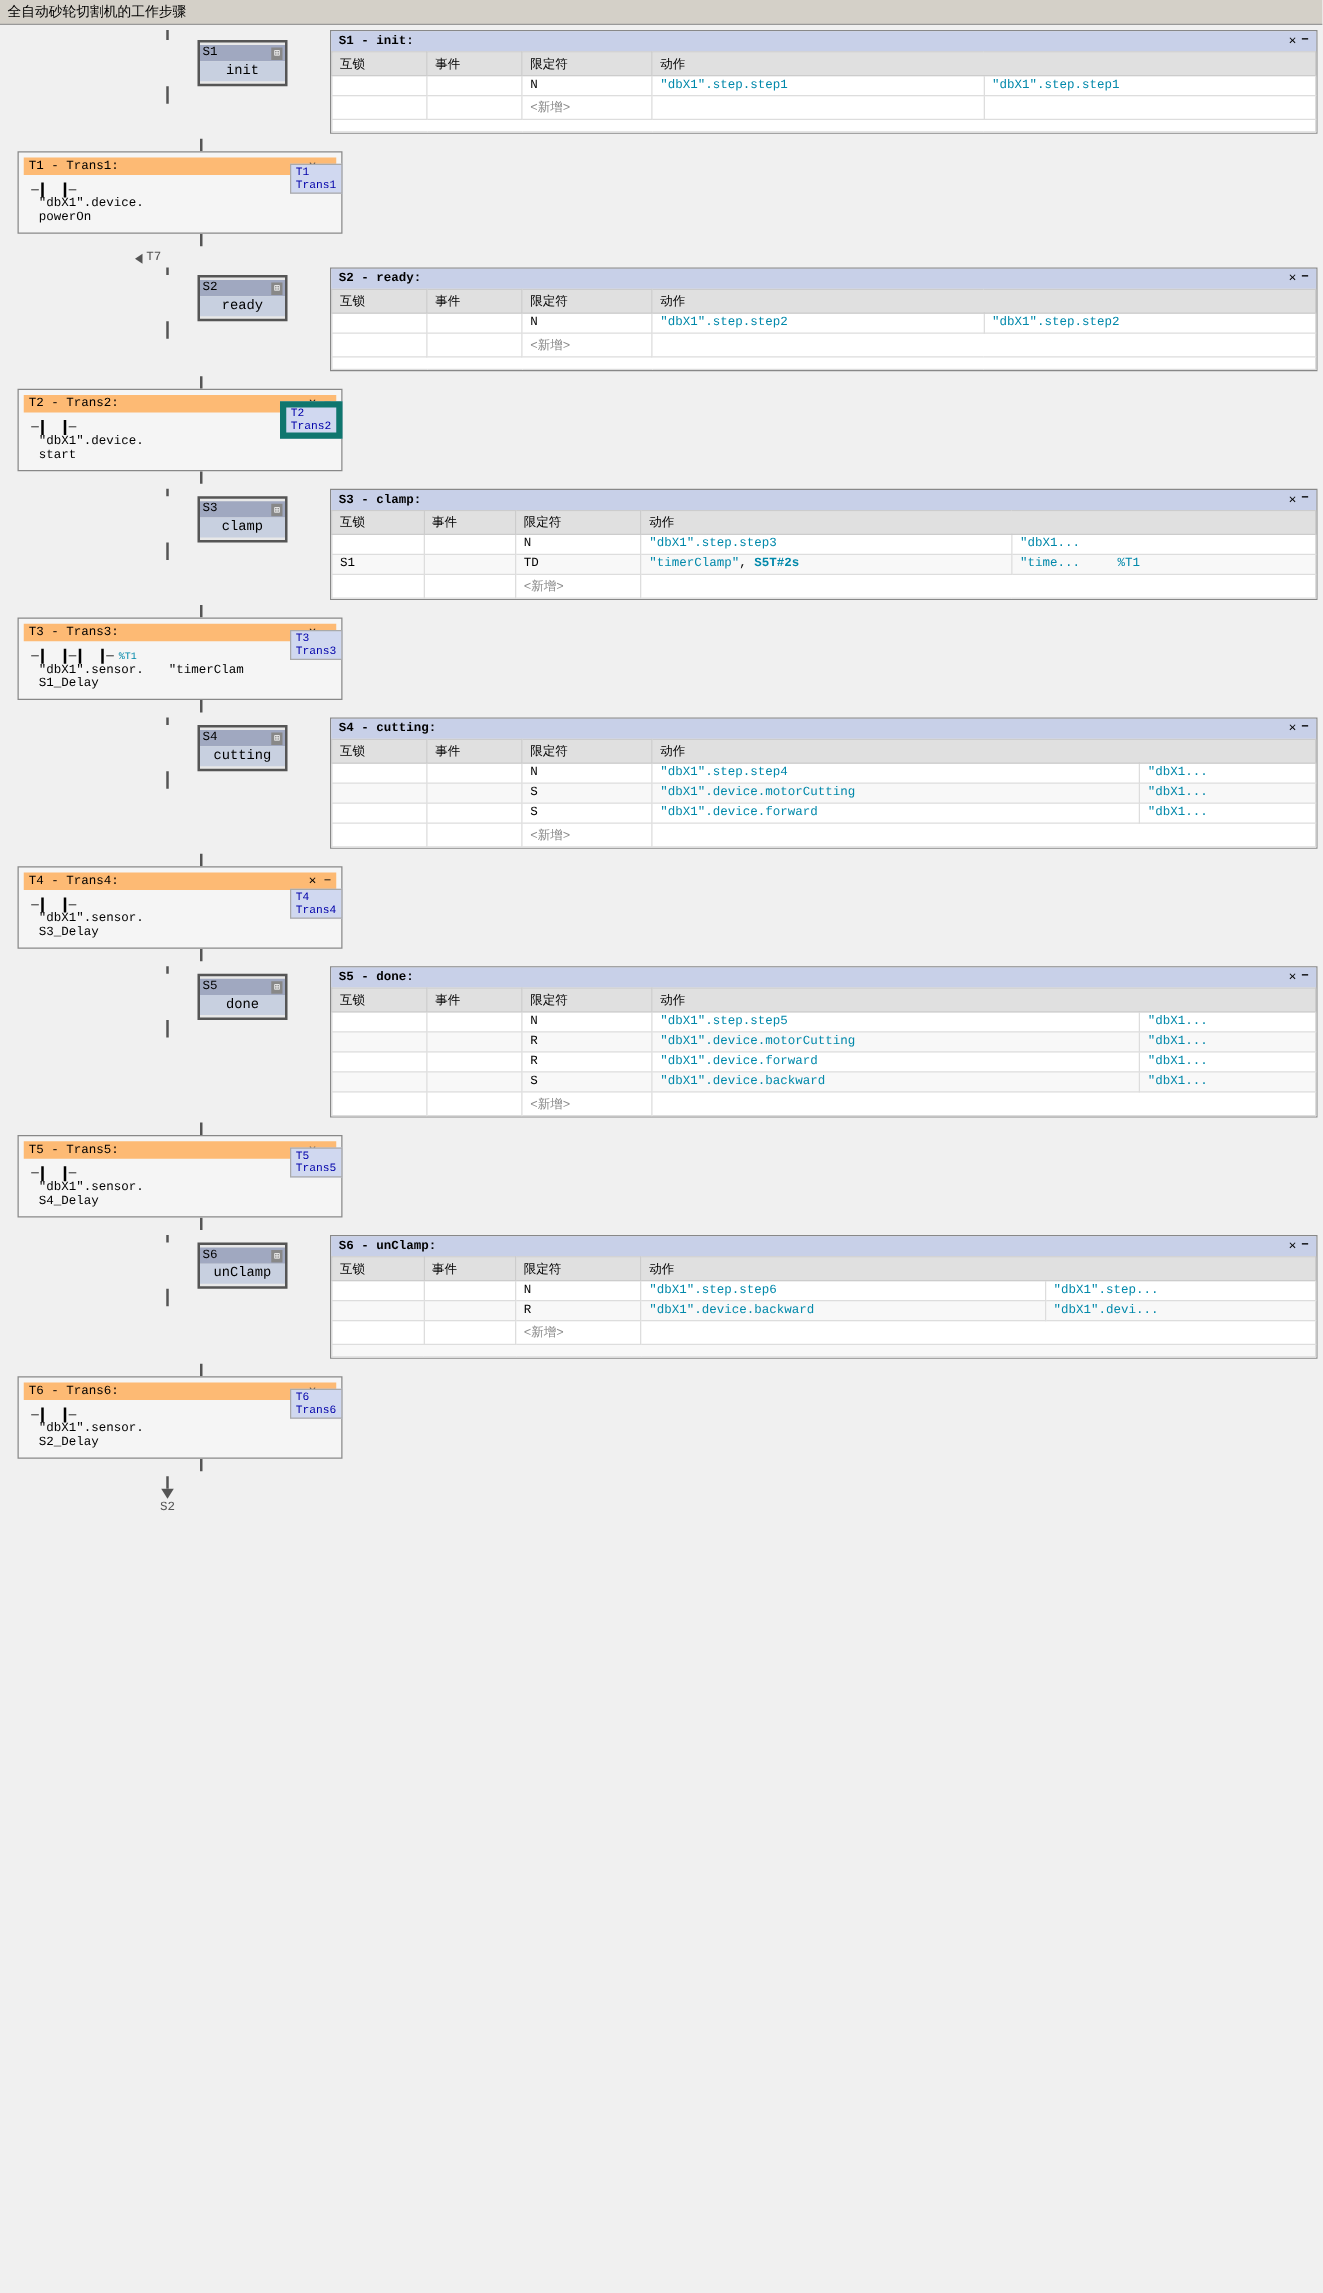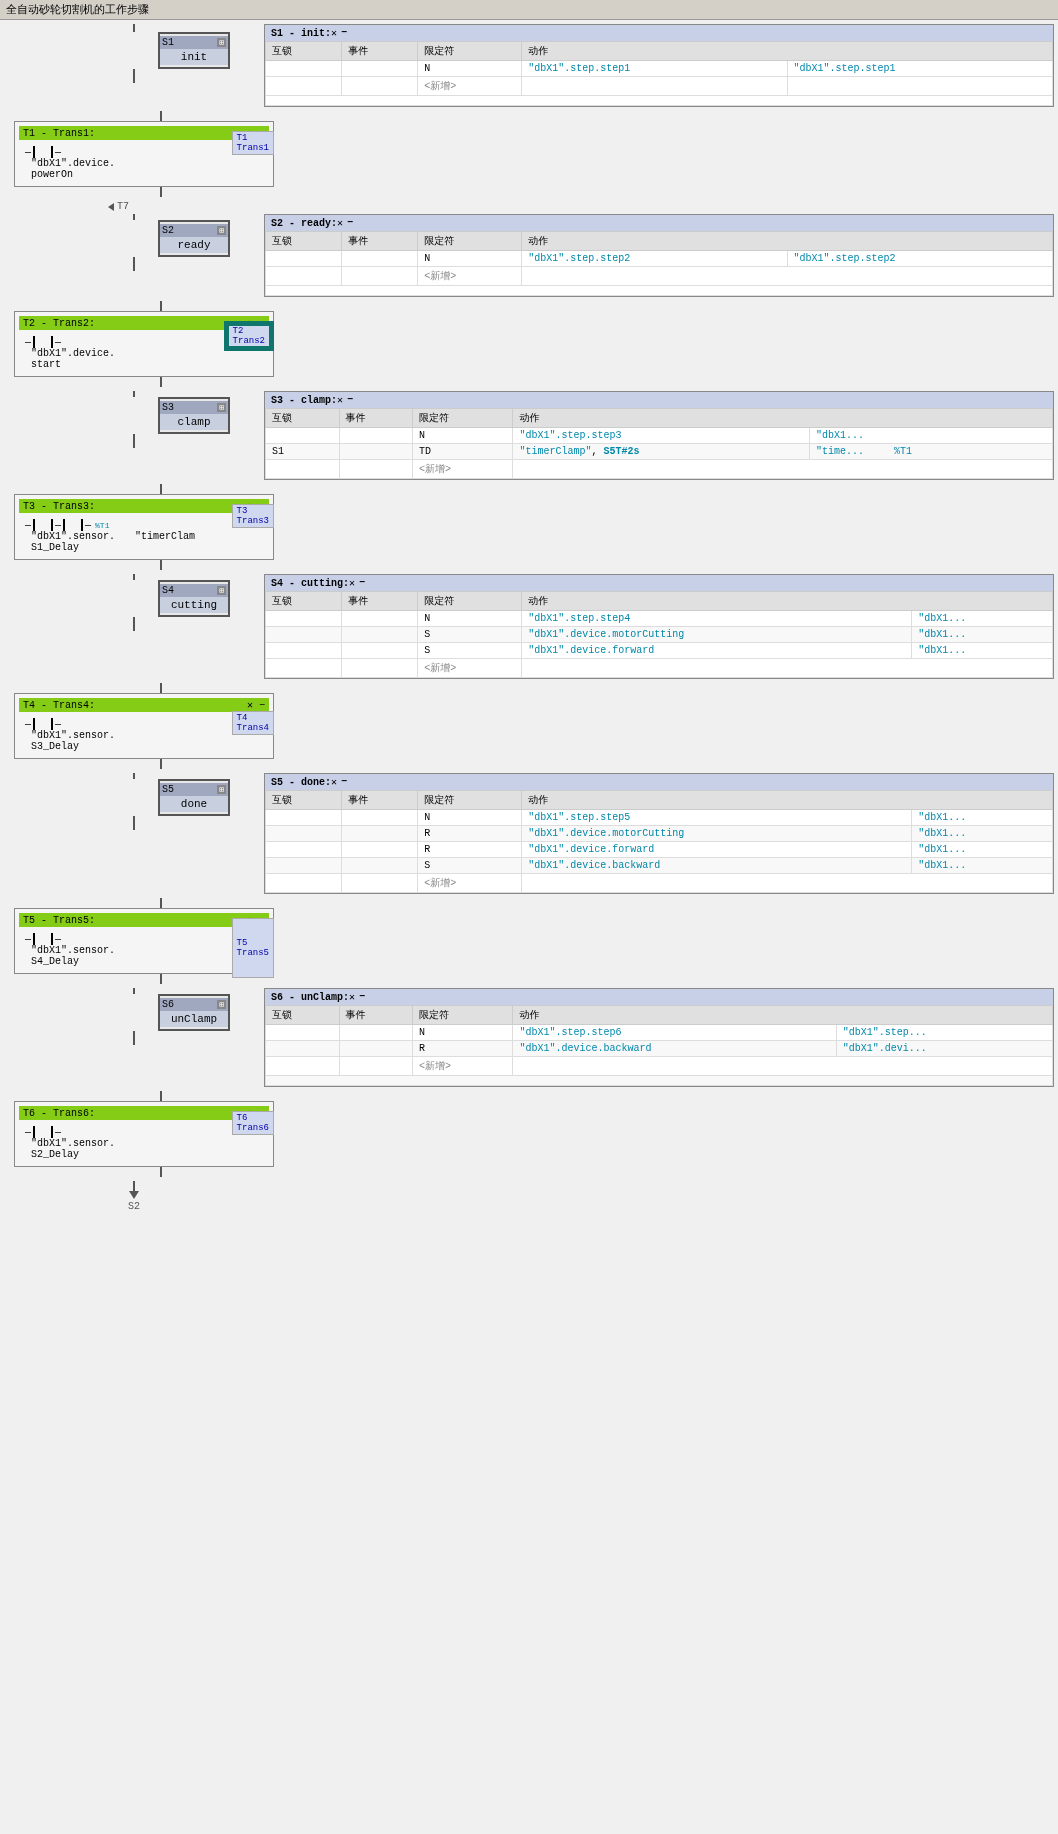--- a/index.html
+++ b/index.html
@@ -62,21 +62,21 @@
       min-width: 260px;
       border: 1px solid #888;
       background: #f5f5f5;
       padding: 4px;
       position: relative;
     }
     .trans-ladder-header {
       display: flex;
       justify-content: space-between;
       align-items: center;
-      background: #84cc16;
+      background: #fdba74;
       padding: 1px 4px;
       margin-bottom: 4px;
       font-size: 10px;
     }
     .trans-content {
       padding: 2px 6px;
       font-size: 10px;
     }
     .contact-symbol {
       display: inline-block;
@@ -88,20 +88,21 @@
       margin: 0 2px;
     }
     
     .step-table-container {
       border: 1px solid #888;
       background: #f5f5f5;
       font-size: 10px;
     }
     .step-table-header {
       display: flex;
+      justify-content: space-between;
       align-items: center;
       background: #c8d0e8;
       padding: 2px 6px;
       font-size: 10px;
       font-weight: bold;
     }
     .step-table-header-icons { display: flex; gap: 4px; }
     table.step-table {
       width: 100%;
       border-collapse: collapse;
@@ -573,21 +574,21 @@
           </div>
           <div class="trans-content">
             <div style="display:flex;align-items:center;">
               <span style="font-size:10px;">—</span>
               <span class="contact-symbol"></span>
               <span style="font-size:10px;">—</span>
             </div>
             <div style="font-size:10px;margin-left:6px;">"dbX1".sensor.<br>S4_Delay</div>
           </div>
         </div>
-        <div style="position:absolute;right:-10px;top:20px;background:#d0d8f0;border:1px solid #aaa;padding:19px 4px;font-size:9px;color:#00a;z-index:10;">T5<br>Trans5</div>
+        <div style="position:absolute;right:-10px;top:20px;background:#d0d8f0;border:1px solid #aaa;padding:1px 4px;font-size:9px;color:#00a;z-index:10;">T5<br>Trans5</div>
         <div style="width:2px;background:#555;height:10px;margin-left:156px;"></div>
       </div>
     </div>
 
     <div class="step-row">
       <div class="left-col">
         <div style="height:6px;width:2px;background:#555;margin:0 auto;"></div>
         <div class="step-box">
           <div class="step-box-label">
             <span>S6</span>

